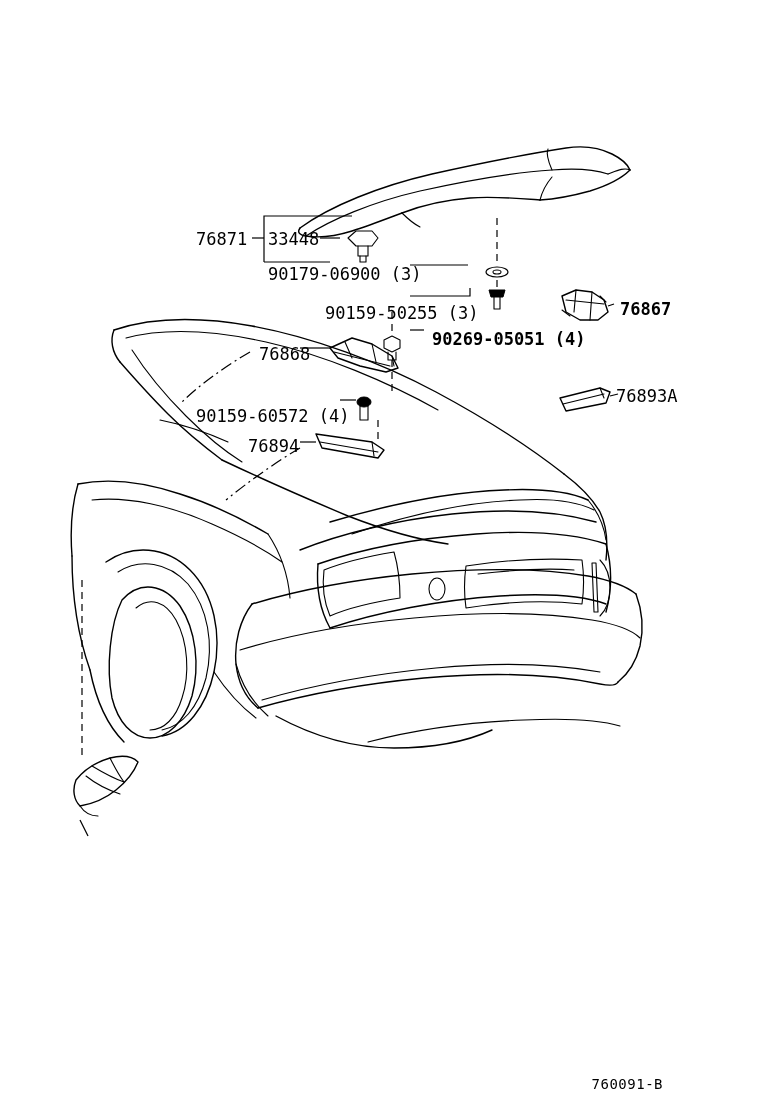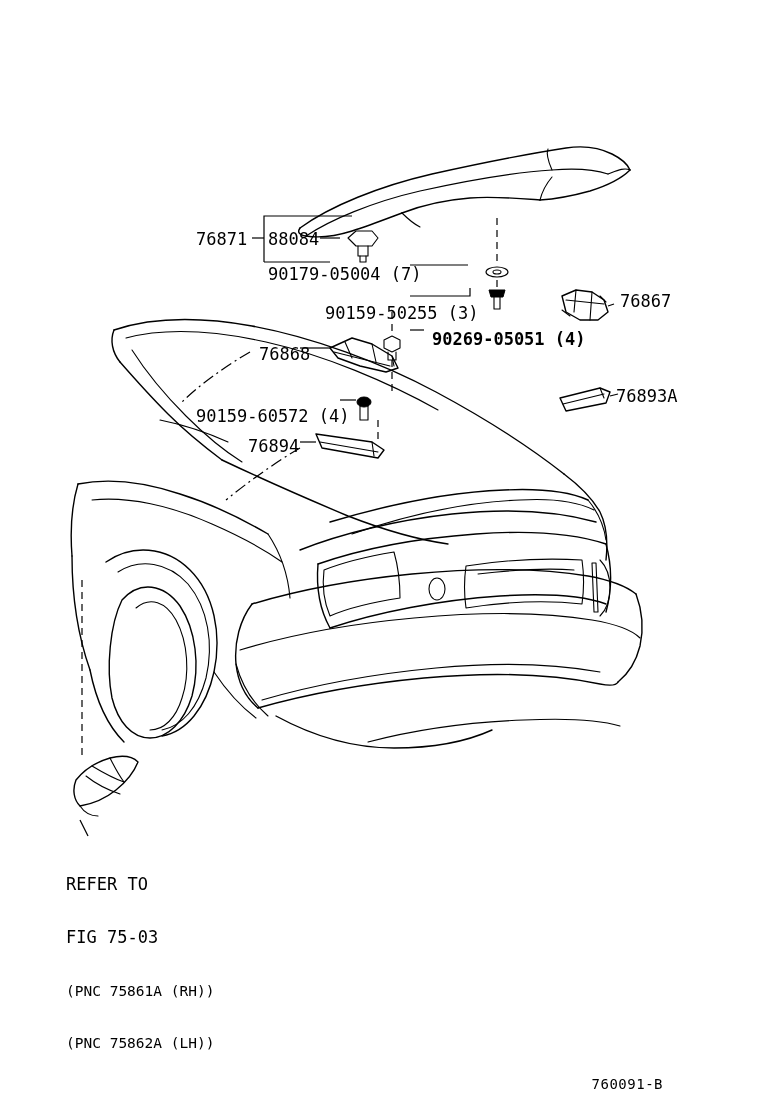--- a/index.html
+++ b/index.html
@@ -259,32 +259,26 @@
       <path class="lead" d="M80 820 L88 836"></path>
     </g>
 
     <g>
       <path class="dashdot" d="M250 352 C226 366 200 384 180 404"></path>
       <path class="dashdot" d="M300 448 C276 462 248 482 226 500"></path>
     </g>
   </svg>
 
   <div class="label" style="left:196px; top:230px;">76871</div>
-  <div class="label" style="left:268px; top:230px;">88084</div>
-  <div class="label" style="left:268px; top:265px;">90179-05004 (7)</div>
+  <div class="label" style="left:268px; top:230px;">33448</div>
+  <div class="label" style="left:268px; top:265px;">90179-06900 (3)</div>
   <div class="label" style="left:325px; top:296px;margin-top:8px;">90159-50255 (3)</div>
-  <div class="label" style="left:620px; top:292px;">76867</div>
+  <div class="label" style="left:620px; top:300px;font-weight:bold;">76867</div>
   <div class="label" style="left:432px; top:330px;font-weight:bold;">90269-05051 (4)</div>
   <div class="label" style="left:259px; top:345px;">76868</div>
   <div class="label" style="left:616px; top:387px;">76893A</div>
   <div class="label" style="left:196px; top:395px;margin-top:12px;">90159-60572 (4)</div>
   <div class="label" style="left:248px; top:437px;">76894</div>
 
-  <div class="refer-block">
-    <div>REFER TO</div>
-    <div>FIG 75-03</div>
-    <div class="sub">(PNC 75861A (RH))</div>
-    <div class="sub">(PNC 75862A (LH))</div>
-  </div>
 
   <div class="footer-code">760091-B</div>
 
 </div>
 
 </body></html>

